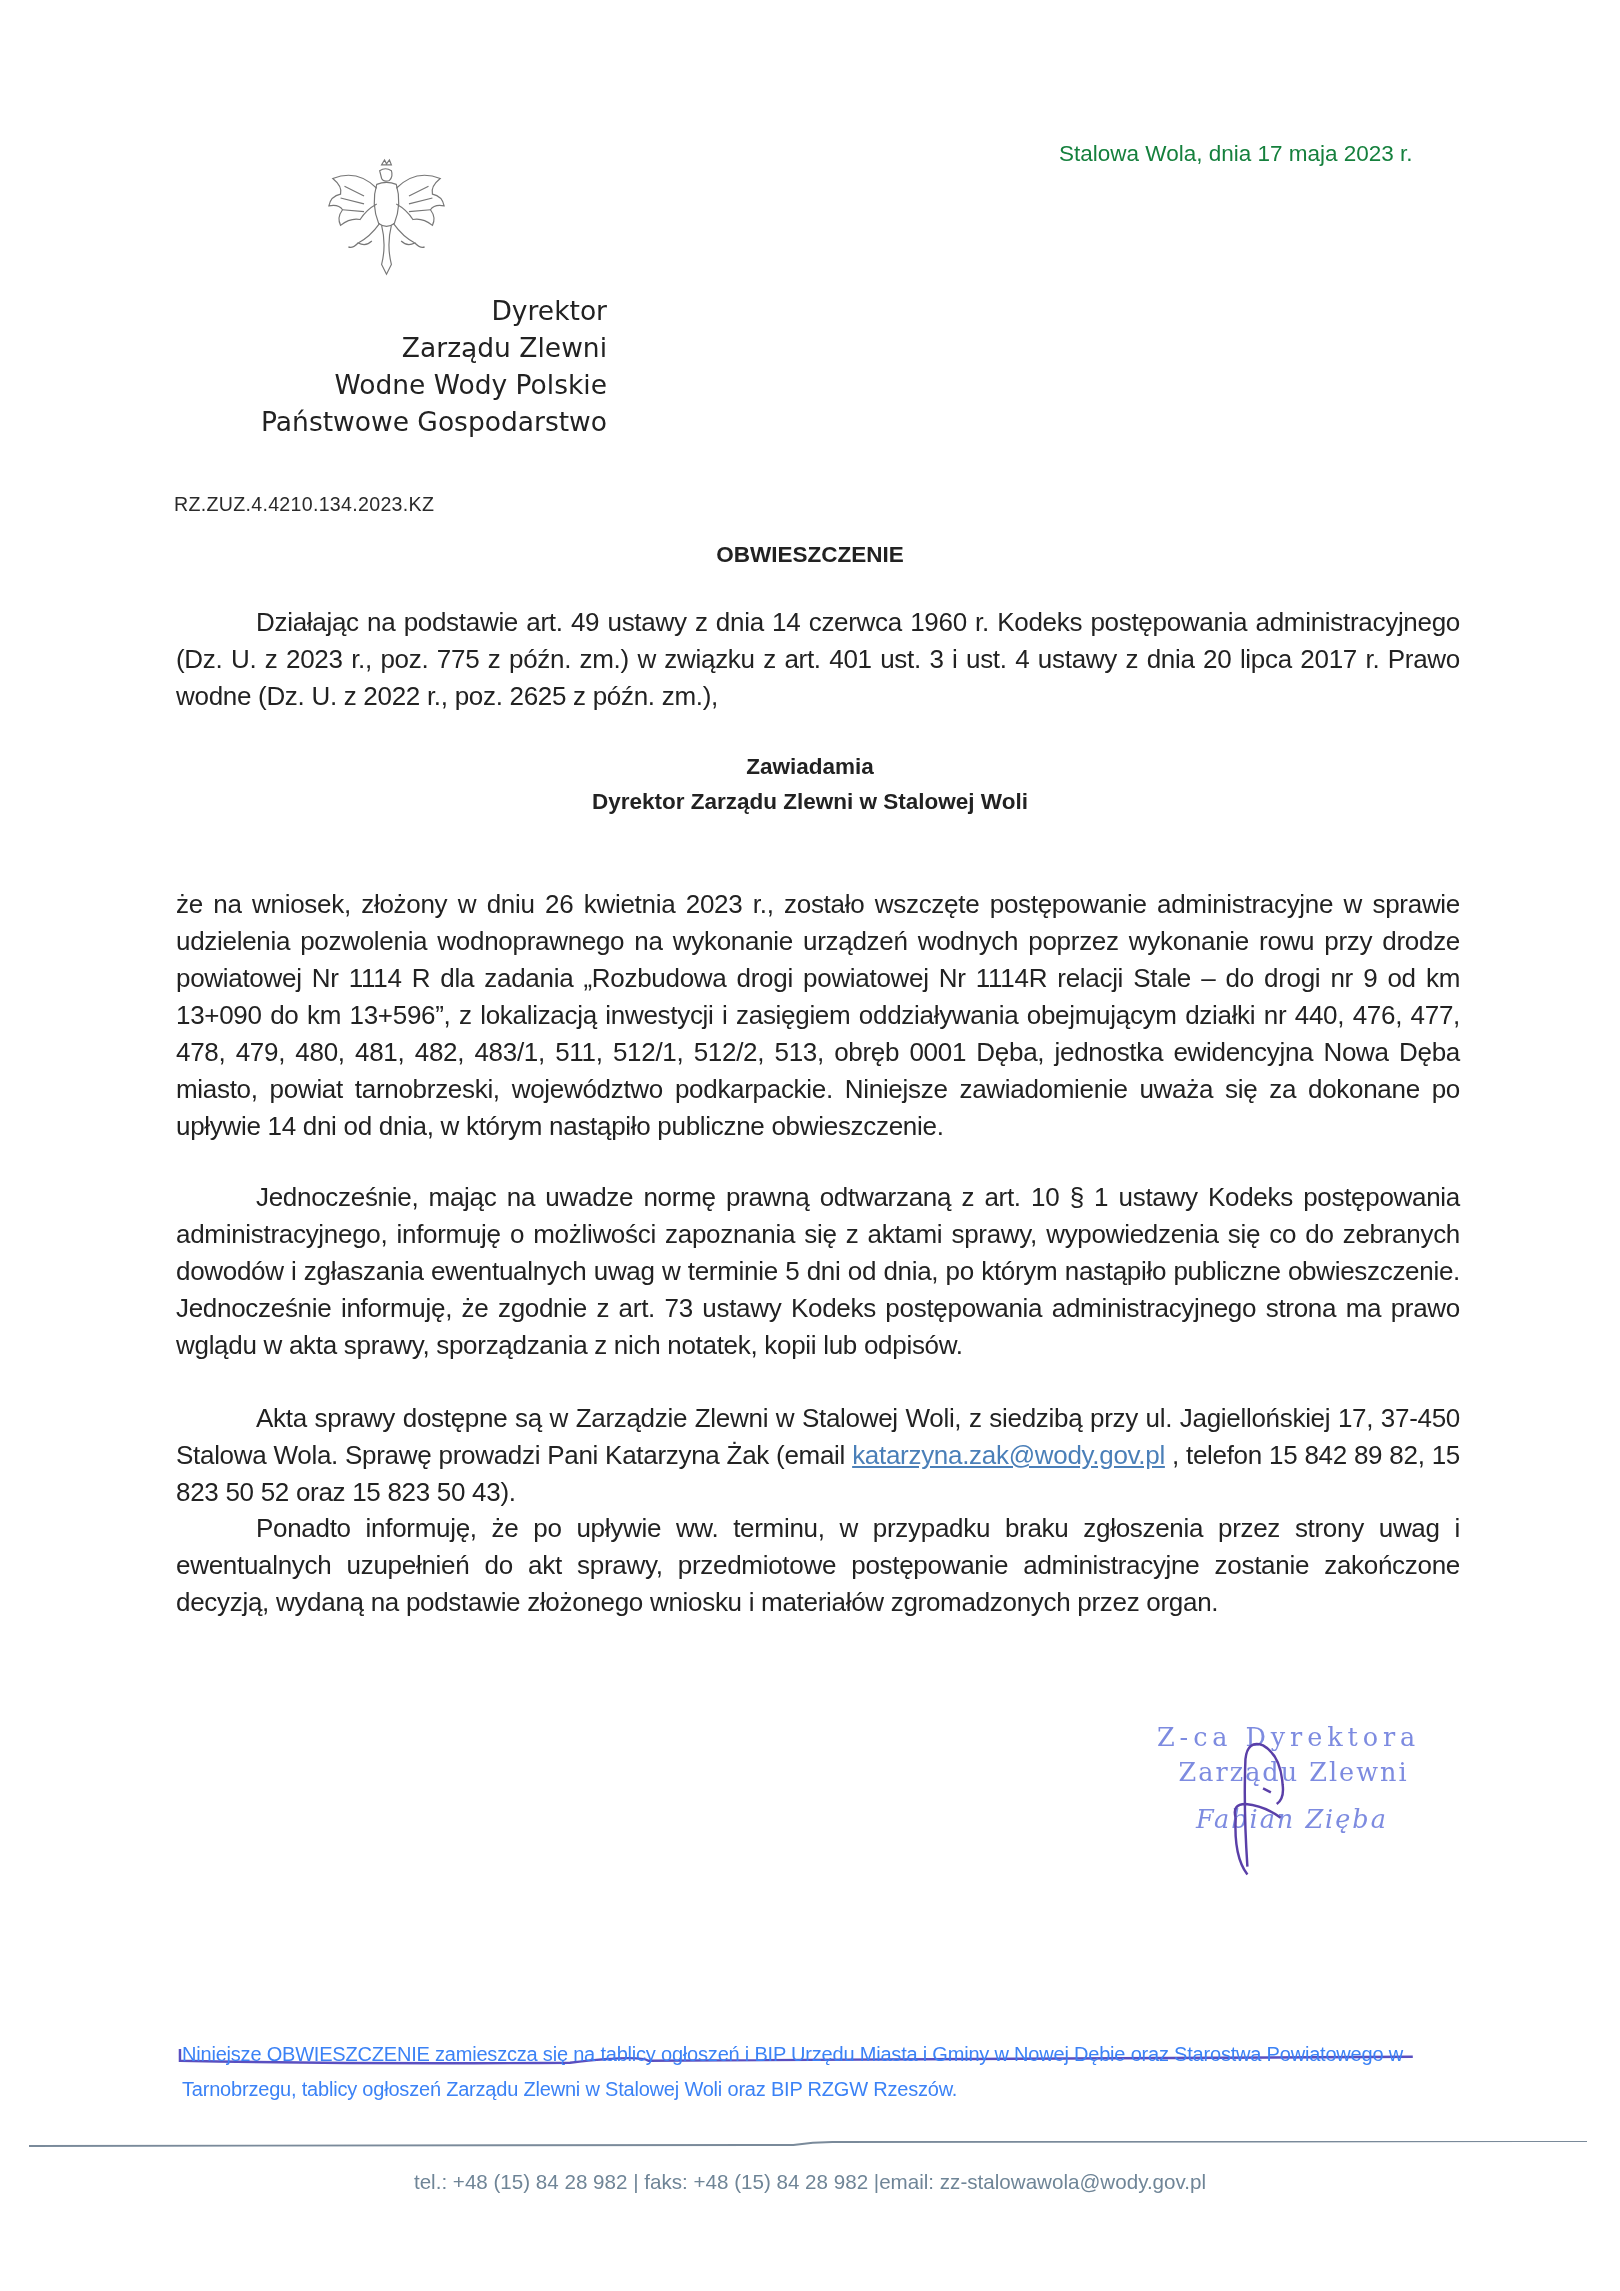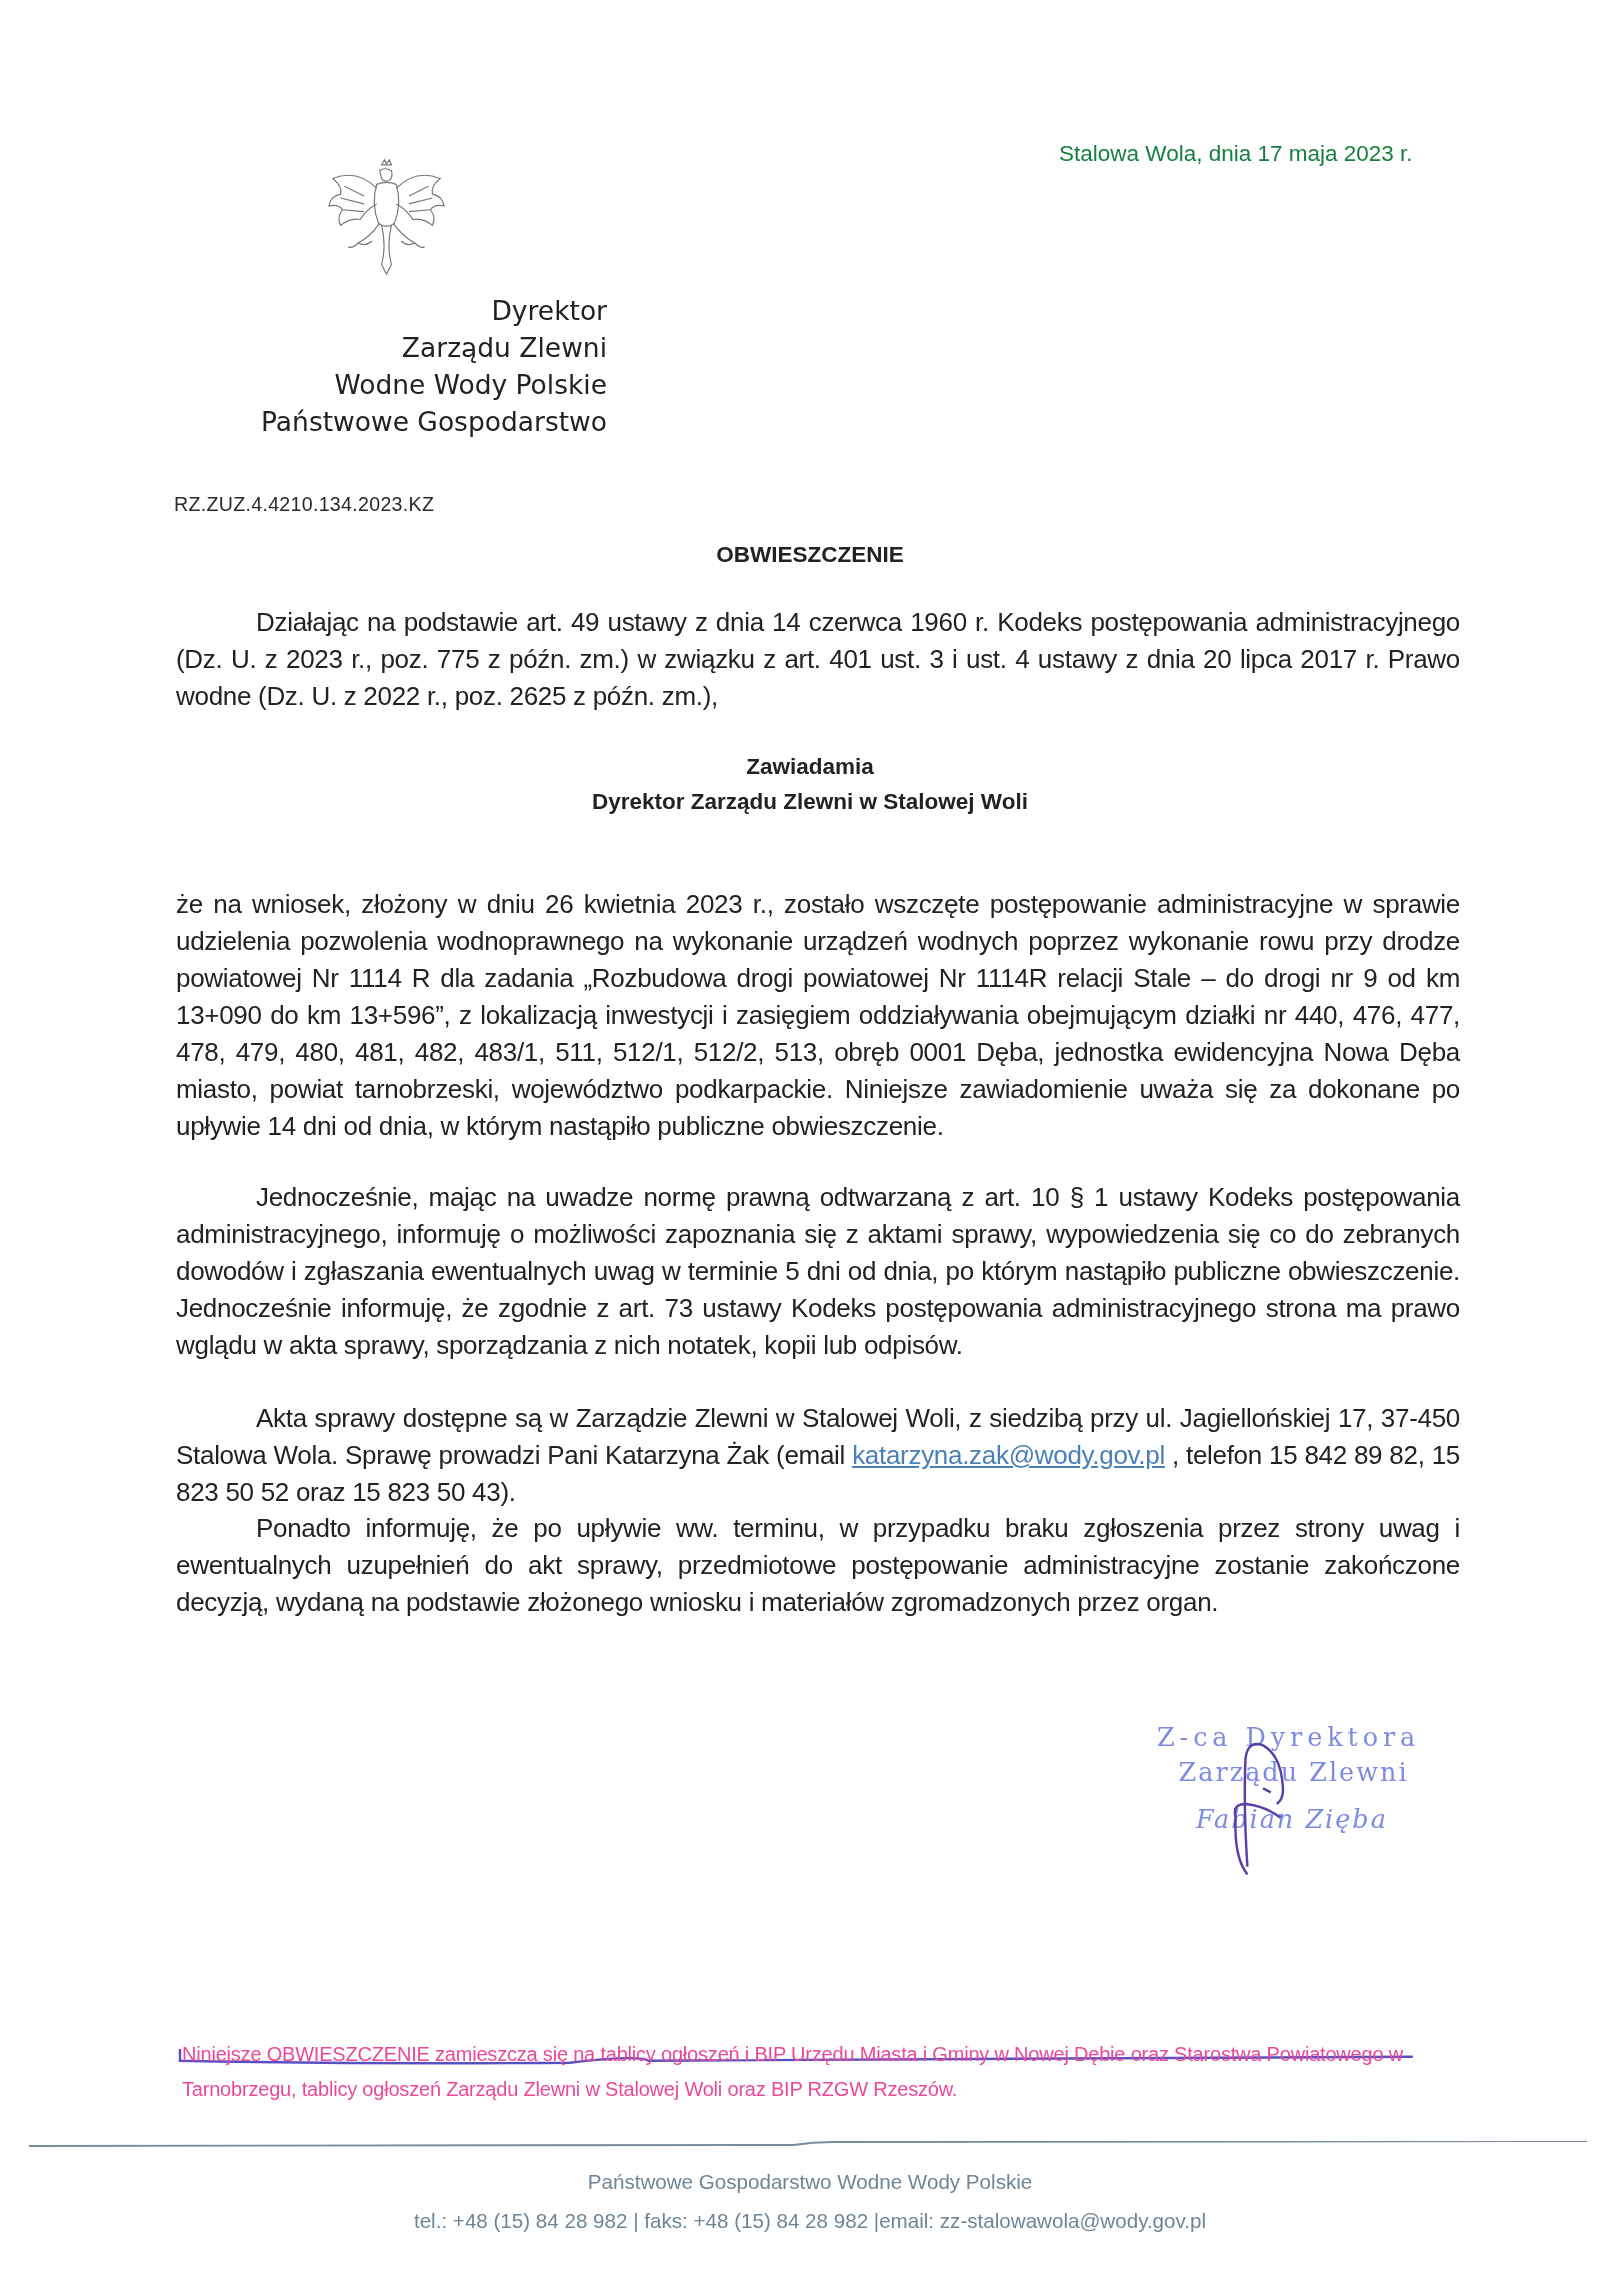--- a/index.html
+++ b/index.html
@@ -45,21 +45,21 @@
     .stamp {
       left: 1157px; top: 1720px; width: 304px;
       font-family: "DejaVu Serif", "Liberation Serif", serif;
       color: #7d8be0; font-size: 25.5px; line-height: 35px;
     }
     .stamp .l1 { letter-spacing: 4.9px; }
     .stamp .l2 { padding-left: 21.6px; letter-spacing: 2px; }
     .stamp .l3 { padding-left: 39px; font-style: italic; letter-spacing: 2px; margin-top: 11.8px; }
     .signature { left: 1206px; top: 1720px; width: 118px; height: 176px; }
     .notice {
-      left: 182px; width: 1294px; top: 2037px; font-size: 20px; line-height: 35px; color: #ec4899;
+      left: 182px; width: 1294px; top: 2037px; font-size: 20px; line-height: 35px; color: #3b82f6;
       letter-spacing: -0.2px;
     }
     .underline-hand { left: 178px; top: 2047px; width: 1274px; height: 23.5px; }
     .footer-line { left: 29px; top: 2141px; width: 1558px; height: 5.9px; }
     .footer {
       left: 0; width: 1620px; top: 2162px; text-align: center;
       color: #6f8597; font-size: 20.6px; line-height: 39px;
     }
   </style>
 </head>
@@ -125,16 +125,15 @@
   <path d="M2 2 L2 14 Q200 18 400 16 Q470 8 480 14 Q800 14 1260 10" fill="none" stroke="#5a4fc0" stroke-width="2.5"></path>
 </svg>
 
 <div class="abs notice">Niniejsze OBWIESZCZENIE zamieszcza się na tablicy ogłoszeń i BIP Urzędu Miasta i Gminy w Nowej Dębie oraz Starostwa Powiatowego w Tarnobrzegu, tablicy ogłoszeń Zarządu Zlewni w Stalowej Woli oraz BIP RZGW Rzeszów.</div>
 
 <svg class="abs footer-line" viewBox="0 0 1590 6" preserveAspectRatio="none">
   <path d="M0 5 L780 4 Q800 1 820 1 L1590 0" fill="none" stroke="#7a8a9a" stroke-width="2"></path>
 </svg>
 
 <div class="abs footer">
-  <div>Państwowe Gospodarstwo Wodne Wody Polskie</div>
   <div>tel.: +48 (15) 84 28 982 | faks: +48 (15) 84 28 982 |email: zz-stalowawola@wody.gov.pl</div>
 </div>
 
 
 </body></html>

